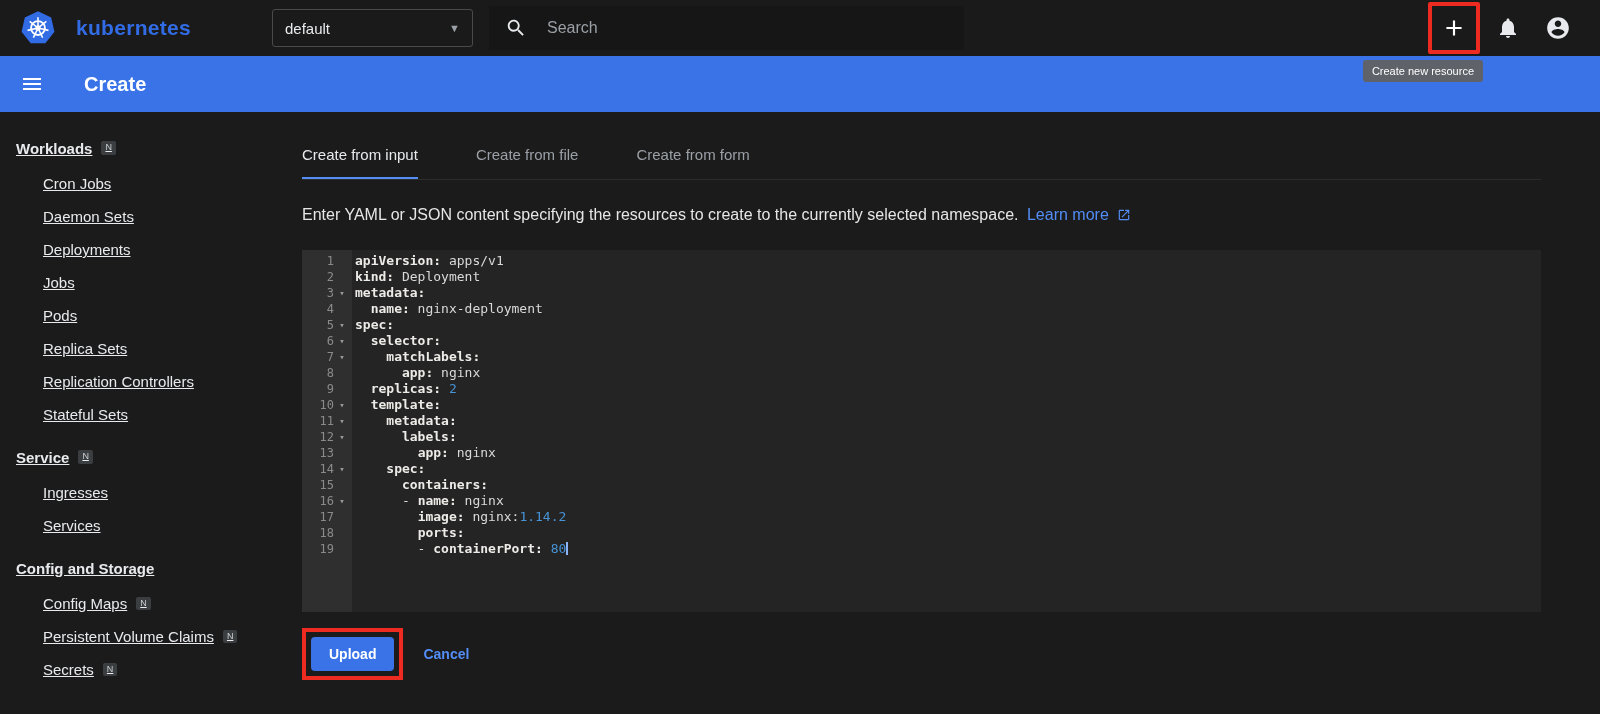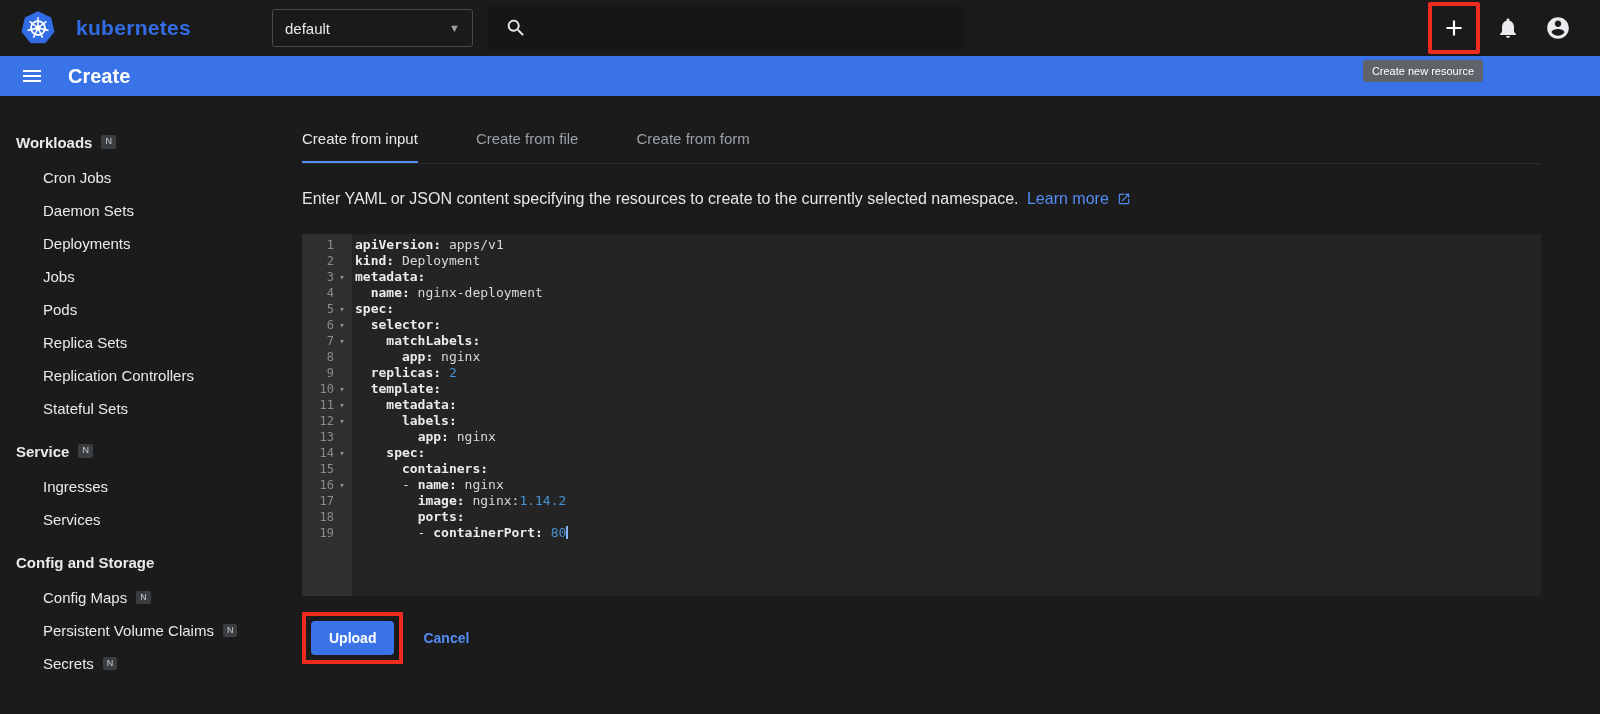--- a/index.html
+++ b/index.html
@@ -21,28 +21,28 @@
   .caret { color:#9aa0a6; font-size:11px; }
   .search { width:475px; height:44px; margin-left:16px; background:#161616; display:flex; align-items:center; padding:0 16px; gap:20px; }
   .search svg { flex-shrink:0; }
   .search input { background:transparent; border:none; outline:none; color:#e8eaed; font-size:16px; width:100%; font-family:"Liberation Sans", sans-serif; }
   .search input::placeholder { color:#9aa0a6; }
   .topbar-spacer { flex:1; }
   .topbar-actions { display:flex; align-items:center; gap:6px; }
   .icon-btn { background:none; border:none; width:44px; height:44px; display:flex; align-items:center; justify-content:center; cursor:pointer; }
   .annot-plus { border:4px solid var(--red,#ee2b20); border-radius:2px; }
   
-  .appbar { height:40px; background:var(--appbar,#3a73e8); display:flex; align-items:center; padding:4px 20px; gap:24px; }
+  .appbar { height:56px; background:var(--appbar,#3a73e8); display:flex; align-items:center; padding:4px 20px; gap:40px; }
   .appbar h1 { font-size:20px; font-weight:bold; color:#ffffff; }
   .menu-btn { background:none; border:none; cursor:pointer; display:flex; align-items:center; }
   .tooltip { position:absolute; top:60px; right:117px; background:rgba(97,97,97,.95); color:#fff;
     font-size:11px; padding:5px 9px; border-radius:3px; z-index:20; white-space:nowrap; }
   
   .layout { display:flex; height:602px; }
-  .sidebar { width:277px; flex-shrink:0; padding-top:20px; overflow:hidden; }
+  .sidebar { width:277px; flex-shrink:0; padding-top:10px; overflow:hidden;text-decoration:underline; }
   .side-section { height:38px; display:flex; align-items:center; gap:9px; padding:0 16px;
     font-size:15px; font-weight:bold; margin-top:7px; }
   .side-item { height:33px; display:flex; align-items:center; gap:9px; padding:0 16px 0 43px;
     font-size:15px; cursor:pointer; }
   .badge { font-size:9px; background:#3b3e41; color:#cfd1d4; padding:1px 4px; border-radius:2px; line-height:1.3; font-weight:normal; }
   
   .main { flex:1; padding:22px 59px 0 25px; min-width:0; }
   .tabs { display:flex; border-bottom:1px solid #2c2c2c; }
   .tab { padding:12px 0 14px; margin-right:58px; font-size:15px; color:#9aa0a6; cursor:pointer; }
   .tab.active { color:#e8eaed; border-bottom:2px solid var(--link,#538df5); }
@@ -98,20 +98,21 @@
     <span>default</span>
     <span class="caret">▼</span>
   </div>
 
   <div class="search">
     <span style="display:flex;">
       <svg width="22" height="22" viewBox="0 0 24 24" fill="#e8eaed">
         <path d="M15.5 14h-.79l-.28-.27C15.41 12.59 16 11.11 16 9.5 16 5.91 13.09 3 9.5 3S3 5.91 3 9.5 5.91 16 9.5 16c1.61 0 3.09-.59 4.23-1.57l.27.28v.79l5 4.99L20.49 19l-4.99-5zm-6 0C7.01 14 5 11.99 5 9.5S7.01 5 9.5 5 14 7.01 14 9.5 11.99 14 9.5 14z"></path>
       </svg>
     </span>
+    <input placeholder="Search" style="">
   </div>
 
   <div class="topbar-spacer"></div>
 
   <div class="topbar-actions">
     <div class="annot-plus">
       <button class="icon-btn">
         <span style="display:flex;">
           <svg width="26" height="26" viewBox="0 0 24 24" fill="#ffffff">
             <path d="M19 13h-6v6h-2v-6H5v-2h6V5h2v6h6v2z"></path>

